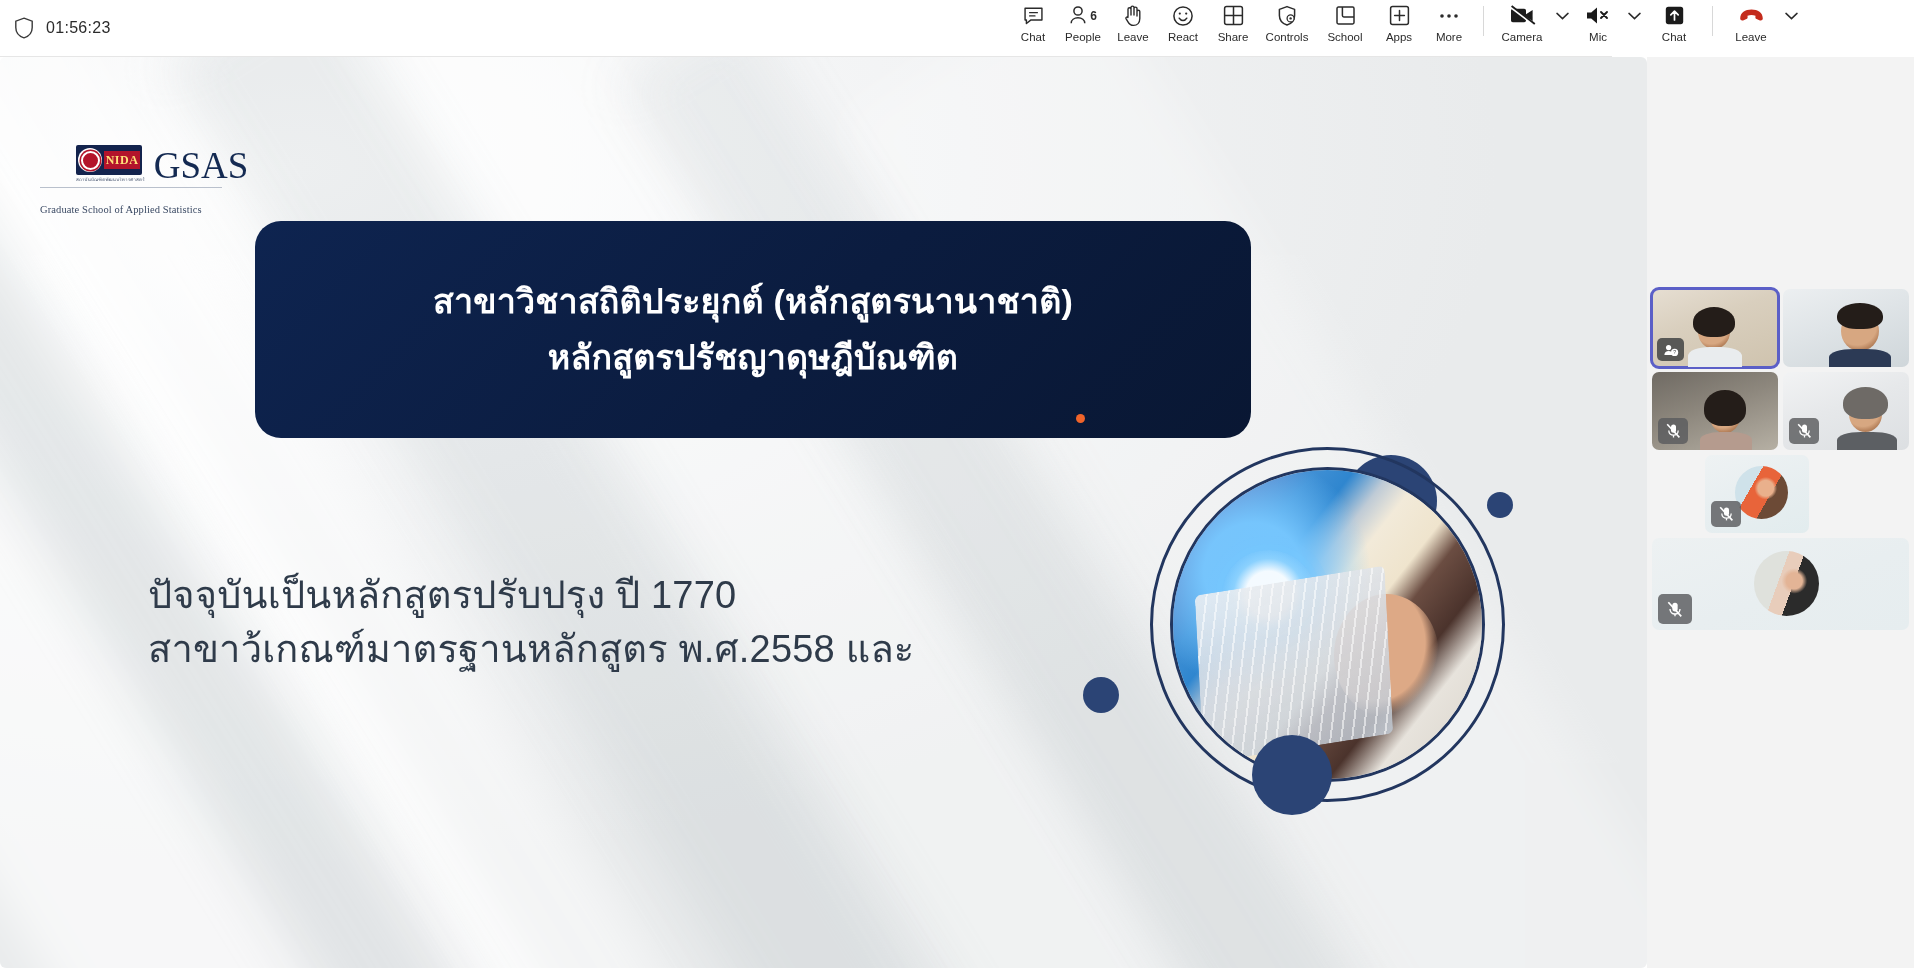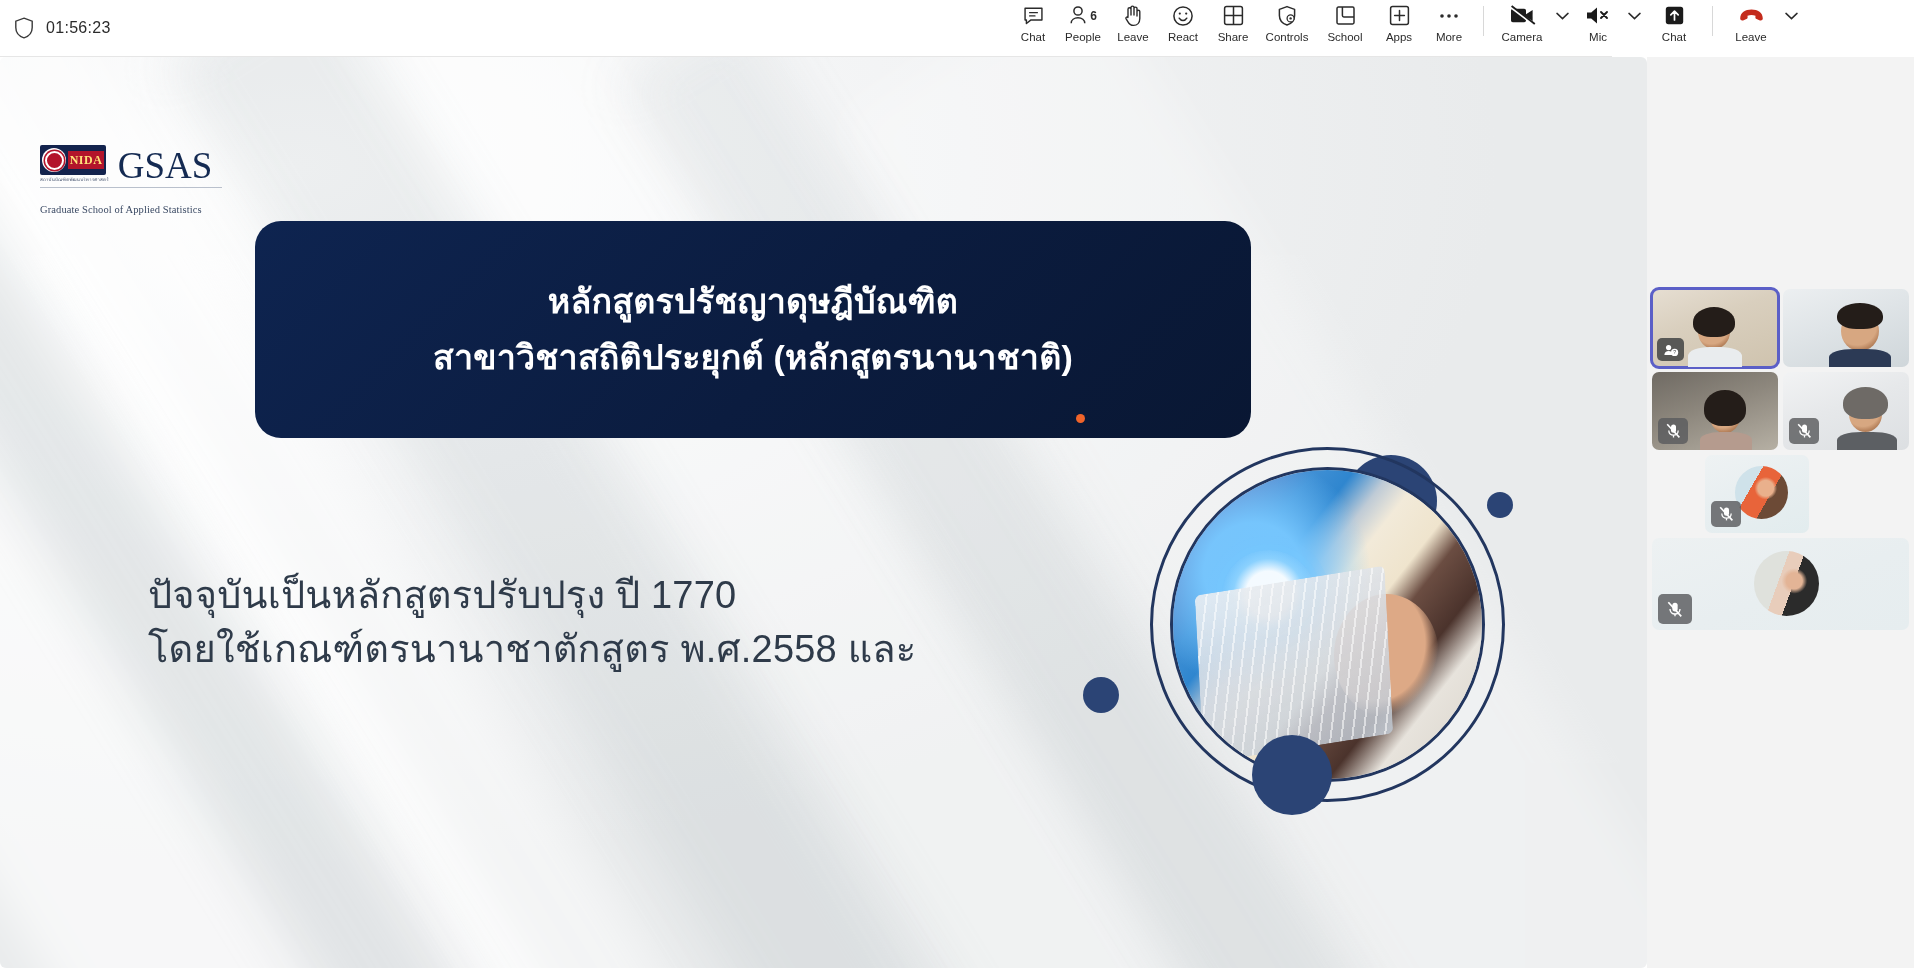--- a/index.html
+++ b/index.html
@@ -89,21 +89,21 @@
     position: absolute; background: rgba(170,178,182,.28);
     filter: blur(26px); transform: rotate(-32deg);
     pointer-events: none;
   }
   .d1 { left: 90px;  top: -100px; width: 120px; height: 1300px; }
   .d2 { left: 520px; top: -150px; width: 180px; height: 1400px; opacity:.75; }
   .d3 { left: 980px; top: -120px; width: 140px; height: 1400px; opacity:.6; }
 
   
   .logo-block { position: absolute; left: 40px; top: 88px; width: 200px; }
-  .logo-row { display: flex; align-items: flex-end; gap: 9px; }
+  .logo-row { display: flex; align-items: flex-end; gap: 9px; margin-left: 36px; }
   .nida-mark {
     width: 66px; height: 30px; background: #13234d;
     border-radius: 2px; display: flex; align-items: center;
     padding: 2px; gap: 2px;
   }
   .nida-seal {
     width: 24px; height: 24px; border-radius: 50%;
     background: #ffffff; display: flex; align-items: center;
     justify-content: center;
   }
@@ -470,27 +470,27 @@
             <div class="nida-word">NIDA</div>
           </div>
           <div class="nida-sub">สถาบันบัณฑิตพัฒนบริหารศาสตร์</div>
         </div>
         <div class="gsas-word">GSAS</div>
       </div>
       <div class="logo-caption">Graduate School of Applied Statistics</div>
     </div>
 
     <div class="title-banner">
+      <div class="title-line">สาขาวิชาสถิติประยุกต์ (หลักสูตรนานาชาติ)</div>
       <div class="title-line">หลักสูตรปรัชญาดุษฎีบัณฑิต</div>
-      <div class="title-line">สาขาวิชาสถิติประยุกต์ (หลักสูตรนานาชาติ)</div>
     </div>
 
     <div class="body-text">
       <div class="body-line">ปัจจุบันเป็นหลักสูตรปรับปรุง ปี 1770</div>
-      <div class="body-line">โดยใช้เกณฑ์ตรนานาชาตักสูตร พ.ศ.2558 และ</div>
+      <div class="body-line">สาขาว้เกณฑ์มาตรฐานหลักสูตร พ.ศ.2558 และ</div>
     </div>
 
     <div class="graphic">
       <div class="dot dot-org"></div>
       <div class="blob blob-tr"></div>
       <div class="dot dot-r"></div>
       <div class="dot dot-l"></div>
       <div class="ring-outer"></div>
       <div class="ring-inner-wrap">
         <div class="photo">

